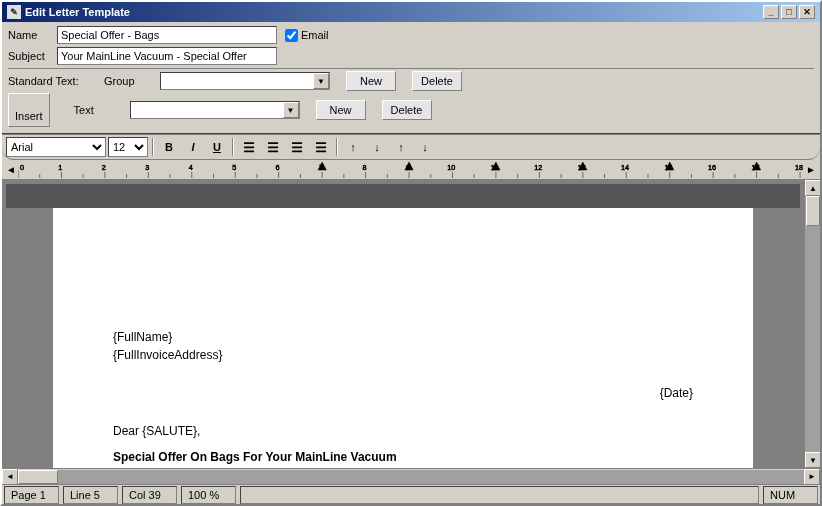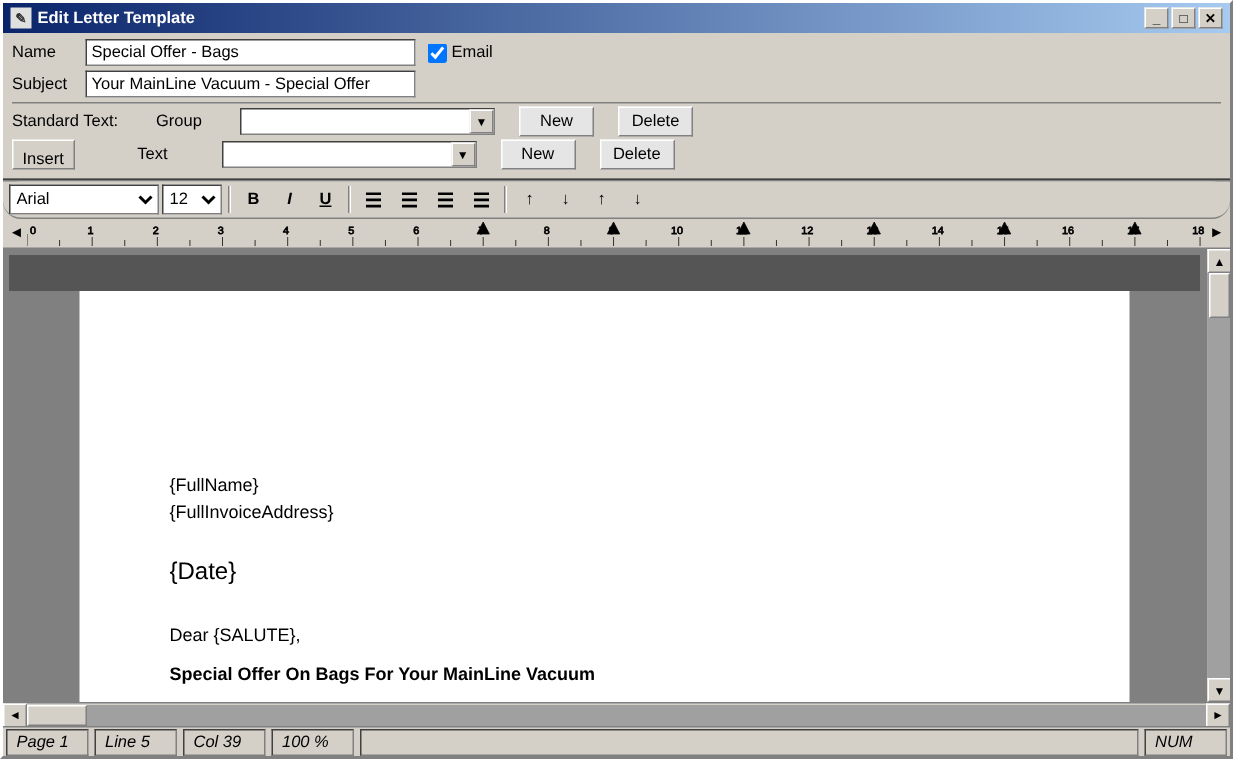--- a/index.html
+++ b/index.html
@@ -168,21 +168,21 @@
 
     .insert-btn {
       height: 20px;
       min-width: 40px;
       font-size: 11px;
       background: #d4d0c8;
       border: 1px solid #808080;
       border-top-color: #fff;
       border-left-color: #fff;
       cursor: pointer;
-      padding: 6px 6px;
+      padding: 16px 6px;
     }
 
     .toolbar {
       background: #d4d0c8;
       padding: 2px 4px;
       display: flex;
       align-items: center;
       gap: 2px;
       flex-shrink: 0;
       border-bottom: 1px solid #808080;
@@ -373,21 +373,20 @@
       height: 18px;
       border: 1px solid #808080;
       border-top-color: #404040;
       border-left-color: #404040;
       padding: 0 6px;
       font-size: 11px;
       display: flex;
       align-items: center;
       min-width: 55px;
       margin: 1px 2px;
-      font-style: italic;
     }
 
     .bold { font-weight: bold; }
     .italic { font-style: italic; }
     .underline { text-decoration: underline; }
 
     .main-content {
       display: flex;
       flex: 1;
       overflow: hidden;
@@ -429,21 +428,21 @@
       <span class="group-label">Group</span>
       <div class="combo-wrapper">
         <select class="combo-select"></select>
         <div class="combo-arrow">▼</div>
       </div>
       <button class="win-btn">New</button>
       <button class="win-btn">Delete</button>
     </div>
     <div class="standard-text-row">
       <button class="insert-btn" style="margin-left:0;">Insert</button>
-      <span class="group-label" style="margin-left:26px;">Text</span>
+      <span class="group-label" style="margin-left:8px;">Text</span>
       <div class="combo-wrapper">
         <select class="combo-select"></select>
         <div class="combo-arrow">▼</div>
       </div>
       <button class="win-btn">New</button>
       <button class="win-btn">Delete</button>
     </div>
   </div>
 
   <div style="height:2px; background:#808080; border-top:1px solid #404040; flex-shrink:0;"></div>
@@ -555,21 +554,21 @@
 
   <div class="main-content">
     <div class="editor-area">
 
       <div style="background:#555; height:24px; margin-bottom: 0;"></div>
       <div class="page">
         <div style="height: 80px;"></div>
         <div style="font-size:12px;">{FullName}</div>
         <div style="font-size:12px;">{FullInvoiceAddress}</div>
         <div style="height: 20px;"></div>
-        <div style="font-size:16px;">{Date}</div>
+        <div style="text-align: right; font-size:12px;">{Date}</div>
         <div style="height: 20px;"></div>
         <div style="font-size:12px;">Dear {SALUTE},</div>
         <div style="height: 8px;"></div>
         <div style="font-size:12px; font-weight:bold;">Special Offer On Bags For Your MainLine Vacuum</div>
       </div>
     </div>
 
     <div class="scrollbar-v">
       <div class="scroll-btn">▲</div>
       <div class="scroll-track">

